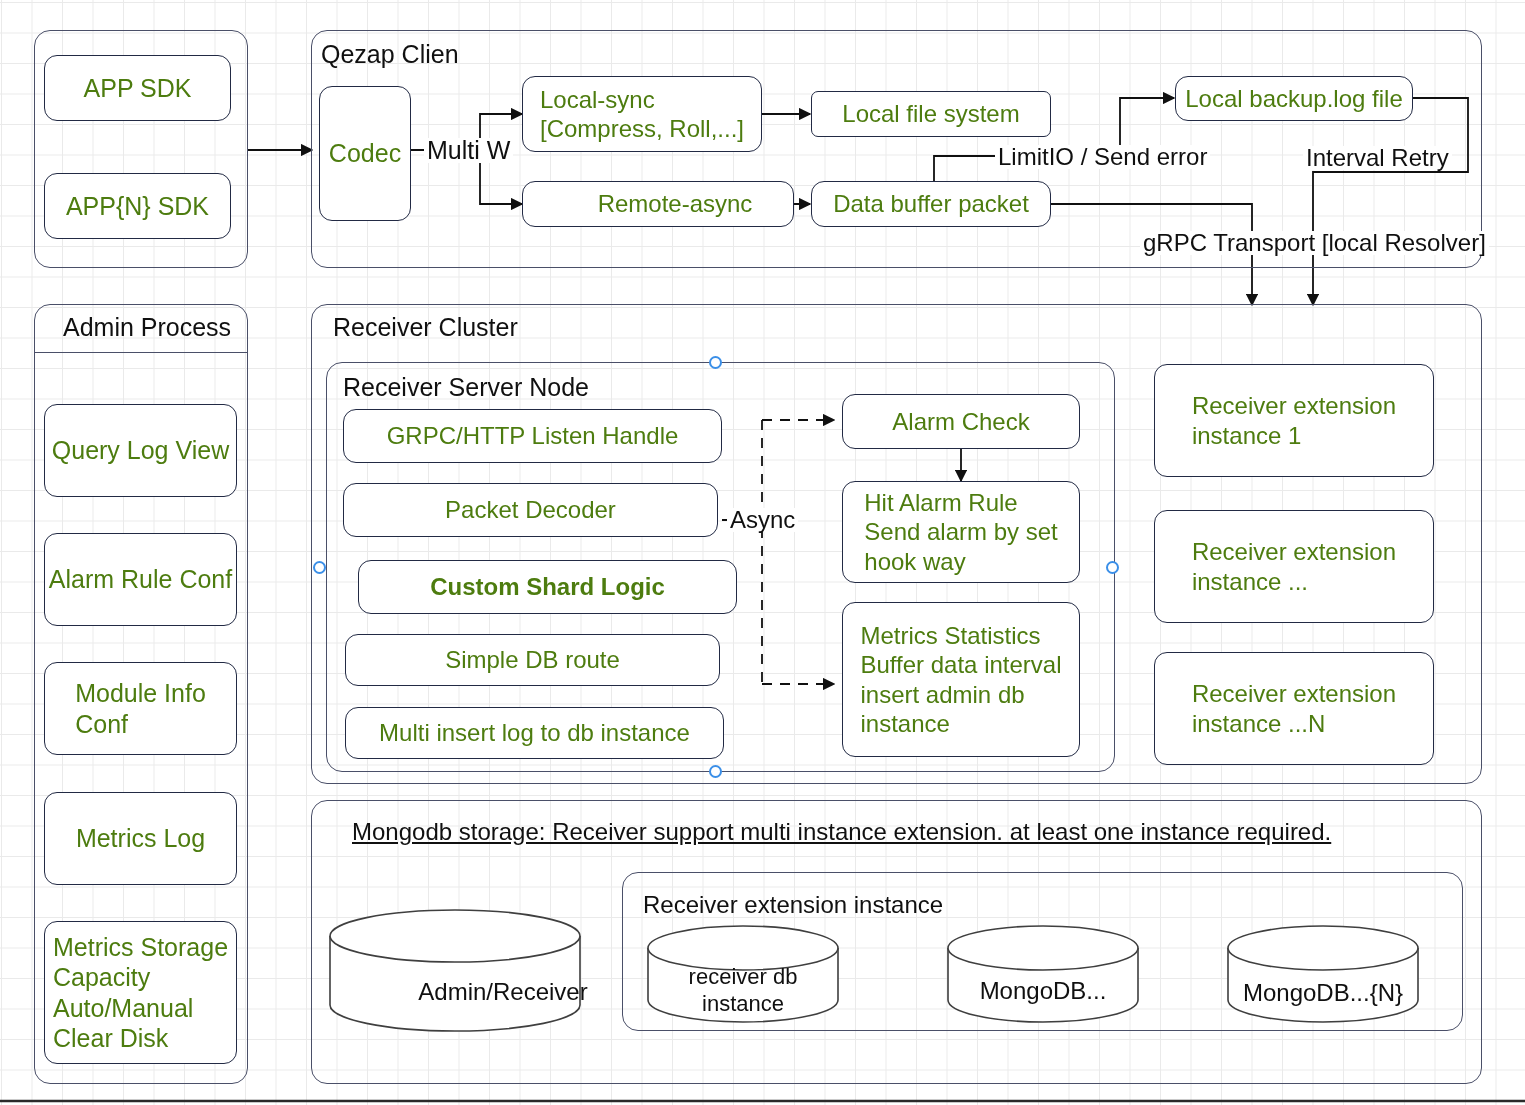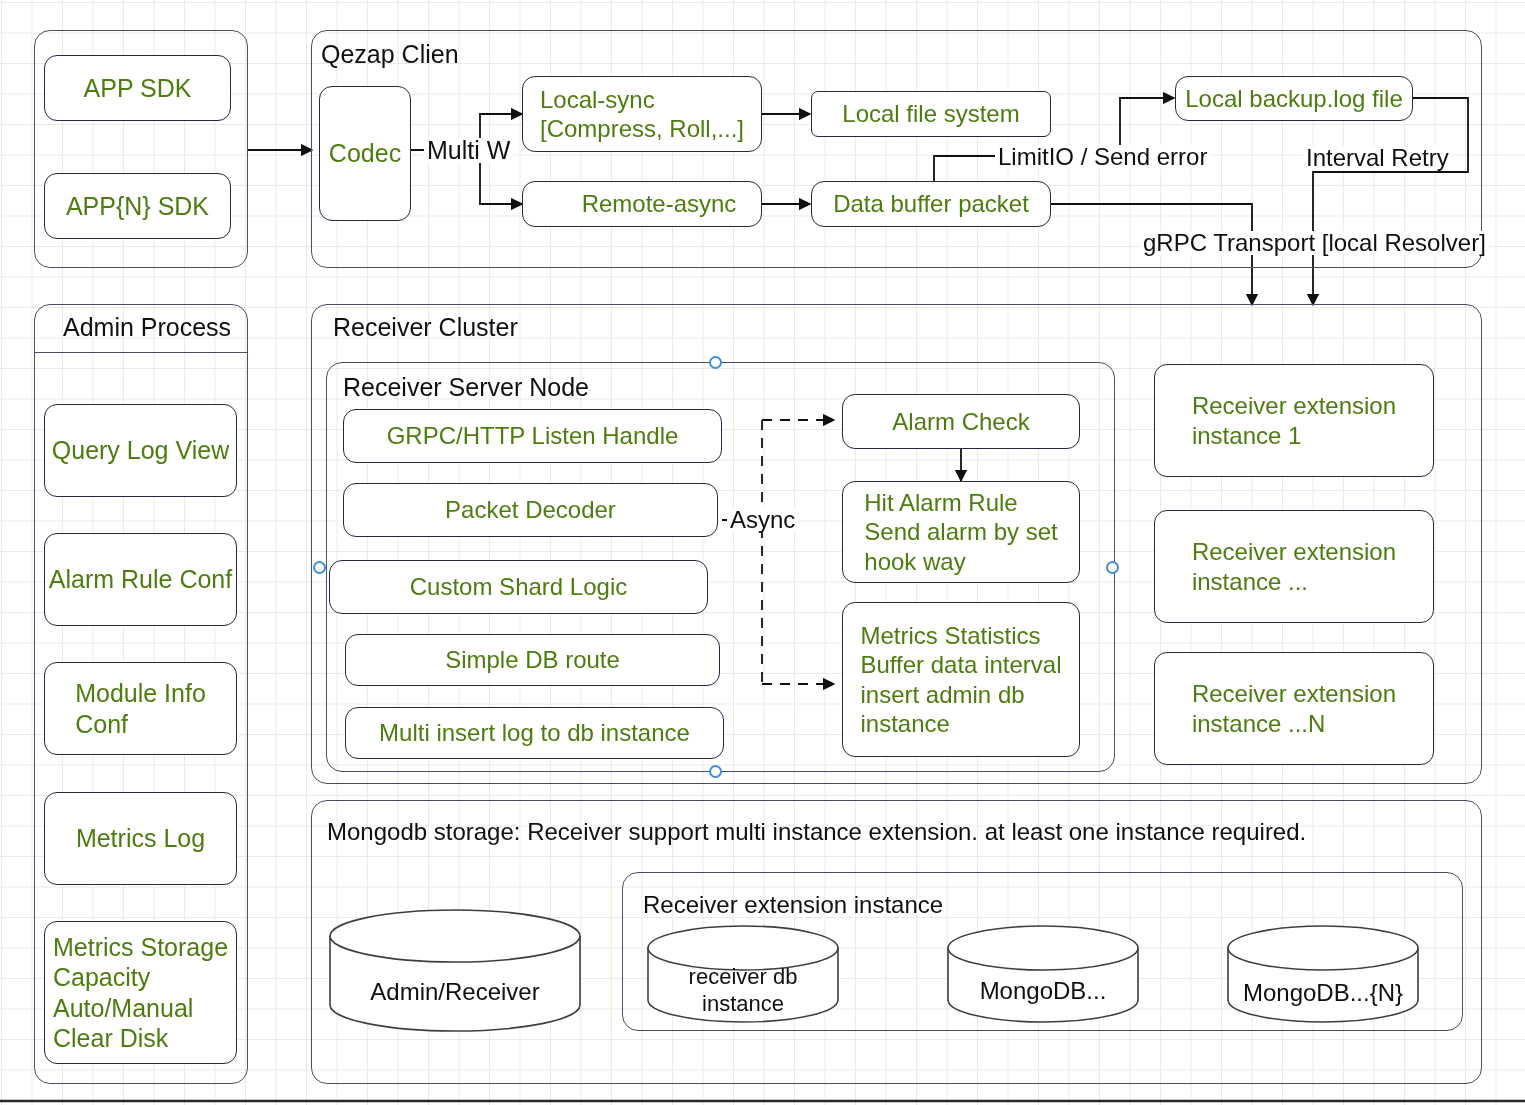--- a/index.html
+++ b/index.html
@@ -168,40 +168,40 @@
 Clear Disk</div>
 
   <div class="group" style="left:311px; top:30px; width:1171px; height:238px;"></div>
   <div class="group-title fs25" style="left:321px; top:42px;">Qezap Clien</div>
 
   <div class="node rounded fs25" style="left:319px; top:86px; width:92px; height:135px;">Codec</div>
   <div class="edge-label fs25" style="left:424px; top:138px;">Multi W</div>
 
   <div class="node rounded fs24" style="left:522px; top:76px; width:240px; height:76px; white-space:pre-line;">Local-sync
 [Compress, Roll,...]</div>
-  <div class="node rounded fs24" style="left:522px; top:181px; width:240px; height:46px;padding-left:34px;">Remote-async</div>
+  <div class="node rounded fs24" style="left:522px; top:181px; width:272px; height:46px;padding-left:34px;">Remote-async</div>
 
   <div class="node rounded fs24" style="left:811px; top:91px; width:240px; height:46px;border-radius:7px;">Local file system</div>
   <div class="node rounded fs24" style="left:811px; top:181px; width:240px; height:46px;">Data buffer packet</div>
 
   <div class="node rounded fs24" style="left:1175px; top:76px; width:238px; height:45px;">Local backup.log file</div>
 
   <div class="edge-label fs24" style="left:995px; top:145px;">LimitIO / Send error</div>
   <div class="edge-label fs24" style="left:1303px; top:146px;">Interval Retry</div>
   <div class="edge-label fs24" style="left:1140px; top:231px;">gRPC Transport [local Resolver]</div>
 
   <div class="group" style="left:311px; top:304px; width:1171px; height:480px;"></div>
   <div class="group-title fs25" style="left:333px; top:315px;">Receiver Cluster</div>
 
   <div class="group" style="left:326px; top:362px; width:789px; height:410px;"></div>
   <div class="group-title fs25" style="left:343px; top:375px;">Receiver Server Node</div>
 
   <div class="node rounded fs24" style="left:343px; top:409px; width:379px; height:54px;">GRPC/HTTP Listen Handle</div>
   <div class="node rounded fs24" style="left:343px; top:483px; width:375px; height:54px;">Packet Decoder</div>
-  <div class="node rounded fs24" style="left:329px; top:560px; width:379px; height:54px;">Custom Shard Logic</div>
+  <div class="node rounded fs24" style="left:358px; top:560px; width:379px; height:54px;font-weight:bold;">Custom Shard Logic</div>
   <div class="node rounded fs24" style="left:345px; top:634px; width:375px; height:52px;">Simple DB route</div>
   <div class="node rounded fs24" style="left:345px; top:707px; width:379px; height:52px;">Multi insert log to db instance</div>
 
   <div class="edge-label fs24" style="left:727px; top:508px;">Async</div>
 
   <div class="node rounded fs24" style="left:842px; top:394px; width:238px; height:55px;">Alarm Check</div>
   <div class="node rounded fs24" style="left:842px; top:481px; width:238px; height:102px; white-space:pre-line;">Hit Alarm Rule
 Send alarm by set
 hook way</div>
   <div class="node rounded fs24" style="left:842px; top:602px; width:238px; height:155px; white-space:pre-line;">Metrics Statistics
@@ -215,27 +215,27 @@
 instance ...</div>
   <div class="node rounded fs24" style="left:1154px; top:652px; width:280px; height:113px; white-space:pre-line;">Receiver extension
 instance ...N</div>
 
   <div class="handle" style="left:709px; top:356px;"></div>
   <div class="handle" style="left:313px; top:561px;"></div>
   <div class="handle" style="left:1106px; top:561px;"></div>
   <div class="handle" style="left:709px; top:765px;"></div>
 
   <div class="group" style="left:311px; top:800px; width:1171px; height:284px;"></div>
-  <div class="group-title fs24" style="left:327px; top:820px;">Mongodb storage: Receiver support multi instance extension. at least one instance required.</div>
+  <div class="group-title fs24" style="left:352px; top:820px;text-decoration:underline;">Mongodb storage: Receiver support multi instance extension. at least one instance required.</div>
 
   <div class="group" style="left:622px; top:872px; width:841px; height:159px;"></div>
   <div class="group-title fs24" style="left:643px; top:893px;text-align:right;">Receiver extension instance</div>
 
   <div class="cyl" style="left:330px; top:910px; width:250px; height:121px;">
-    <div class="cyl-text fs24" style="top:67px;">Admin/Receiver</div>
+    <div class="cyl-text fs24" style="top:67px;padding-left:48px;">Admin/Receiver</div>
   </div>
   <div class="cyl" style="left:648px; top:926px; width:190px; height:96px;text-decoration:underline;">
     <div class="cyl-text fs22" style="top:38px; white-space:pre-line;">receiver db
 instance</div>
   </div>
   <div class="cyl" style="left:948px; top:926px; width:190px; height:96px;">
     <div class="cyl-text fs24" style="top:50px;">MongoDB...</div>
   </div>
   <div class="cyl" style="left:1228px; top:926px; width:190px; height:96px;">
     <div class="cyl-text fs24" style="top:52px;">MongoDB...{N}</div>

